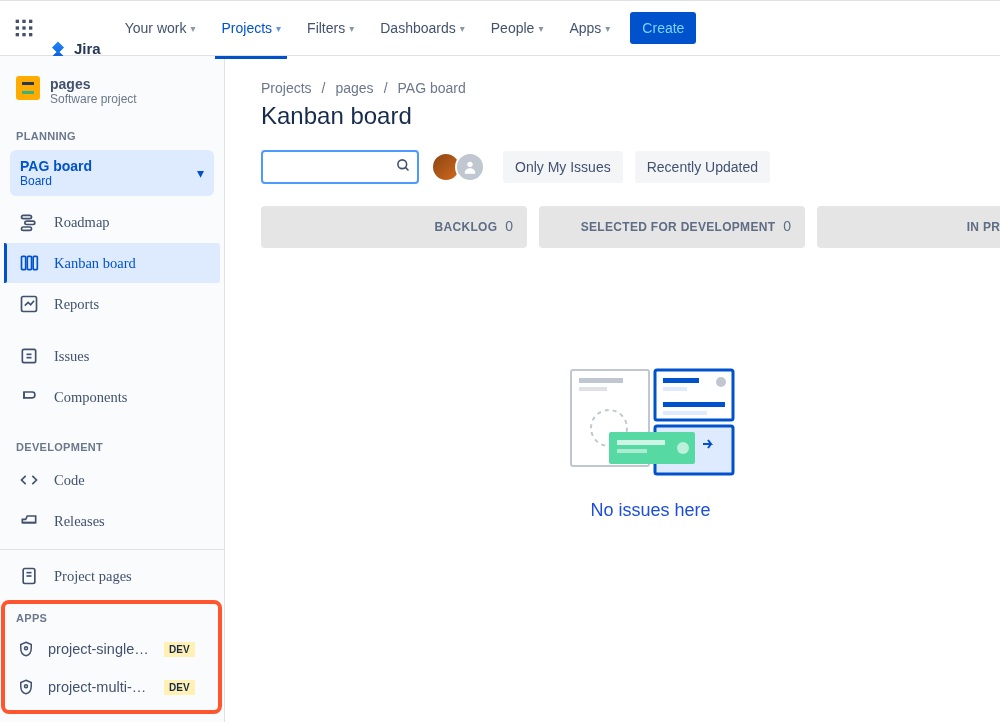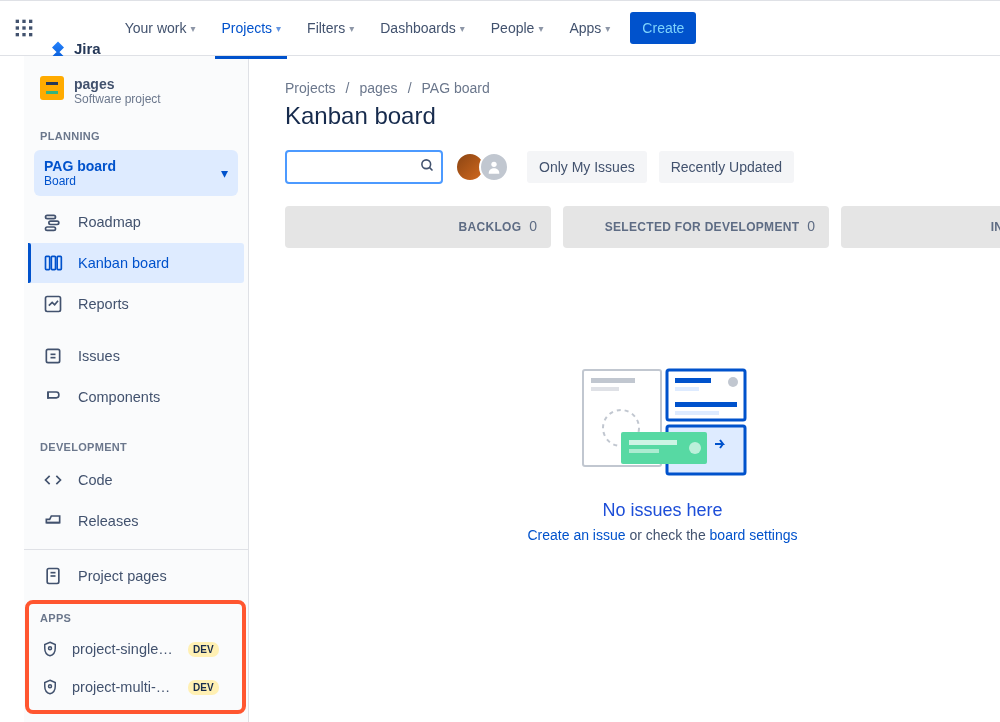--- a/index.html
+++ b/index.html
@@ -11,49 +11,49 @@
 .jira-logo { display: flex; gap: 4px; margin-right: 18px; cursor: pointer; margin-top: 48px; }
 .jira-logo svg { width: 24px; height: 24px; }
 .jira-logo-text { font-weight: 600; color: #253858; font-size: 15px; }
 .navbtn { display: flex; align-items: center; gap: 4px; padding: 8px 6px; color: #42526e; font-weight: 400; cursor: pointer; margin-right: 14px; font-size: 14px; }
 .navbtn.active { color: #0052cc; position: relative; }
 .navbtn.active::after { content: ''; position: absolute; bottom: -15px; left: 0; right: 0; height: 3px; background: #0052cc; }
 .chev { font-size: 10px; opacity: 0.6; }
 .create-btn { background: #0052cc; color: #7dd3fc; border: none; padding: 8px 12px; border-radius: 3px; font-weight: 500; cursor: pointer; font-size: 14px; }
 
 
-.layout { display: flex; height: calc(722px - 56px); padding-left: 24px; }
+.layout { display: flex; height: calc(722px - 56px); }
 
 
 .sidebar { width: 225px; background: #fafbfc; border-right: 1px solid #dfe1e6; height: 100%; overflow-y: auto; display: flex; flex-direction: column; }
 .project-header { display: flex; align-items: flex-start; gap: 10px; padding: 20px 16px 16px; }
 .proj-icon { width: 24px; height: 24px; background: #ffab00; border-radius: 3px; display: flex; align-items: center; justify-content: center; flex-shrink: 0; }
 .proj-title { font-weight: 600; color: #42526e; font-size: 14px; }
 .proj-sub { color: #6b778c; font-size: 12px; }
 
 .section-label { font-size: 11px; font-weight: 700; color: #6b778c; text-transform: uppercase; padding: 8px 16px 6px; letter-spacing: 0.3px; }
 .board-selector { background: #deebff; border-radius: 6px; margin: 2px 10px 6px; padding: 8px 10px; display: flex; align-items: center; justify-content: space-between; cursor: pointer; }
 .board-title { color: #0052cc; font-weight: 600; font-size: 14px; }
 .board-sub { color: #0052cc; font-size: 12px; }
 .board-chev { color: #0052cc; }
 
-.navlist { margin: 0 4px 8px; }
+.navlist { margin: 0 4px 8px; font-family: Liberation Serif, serif; }
 .navitem { display: flex; align-items: center; gap: 14px; padding: 9px 14px; color: #42526e; font-size: 14.5px; cursor: pointer; border-radius: 3px; margin: 1px 0; }
 .navitem.selected { background: #deebff; color: #0052cc; position: relative; border-radius: 0 3px 3px 0; }
 .navitem.selected::before { content:''; position:absolute; left:0; top:0; bottom:0; width:3px; background:#0052cc; border-radius: 0 2px 2px 0; }
 .navitem-icon { width: 22px; height: 22px; display: flex; align-items: center; justify-content: center; color: #42526e; }
 .navitem.selected .navitem-icon { color: #0052cc; }
 
 .sidebar-divider { height: 1px; background: #dfe1e6; margin: 6px 0; }
 
 .apps-block { position: relative; padding-bottom: 12px; }
 .app-item-wrap { padding: 0 8px; }
 .app-item { display: flex; align-items: center; gap: 12px; padding: 9px 8px; cursor: pointer; border-radius: 3px; }
 .app-label { flex: 1; white-space: nowrap; overflow: hidden; text-overflow: ellipsis; color: #42526e; font-size: 14.5px; max-width: 104px; }
-.dev-badge { background: #fff0b3; color: #172b4d; font-size: 10px; font-weight: 700; padding: 2px 5px; border-radius: 7px; }
+.dev-badge { background: #fff0b3; color: #172b4d; font-size: 10px; font-weight: 700; padding: 2px 5px; border-radius: 0; }
 .app-icon { width: 20px; height: 20px; color: #42526e; display:flex; align-items:center; justify-content:center; }
 .highlight-box { position: absolute; left: 1px; right: 2px; top: -4px; bottom: 4px; border: 4px solid #ff5630; border-radius: 8px; pointer-events: none; }
 
 
 .main { flex: 1; padding: 24px 0 0 36px; position: relative; overflow: hidden; }
 .breadcrumb { display: flex; gap: 10px; color: #6b778c; font-size: 14px; margin-bottom: 6px; }
 .breadcrumb span { cursor: pointer; }
 .bc-sep { color: #6b778c; }
 h1.page-title { font-size: 24px; font-weight: 500; color: #172b4d; margin-bottom: 20px; }
 
@@ -344,18 +344,15 @@
           <rect x="94" y="64" width="78" height="48" fill="#deebff" stroke="#0052cc" stroke-width="3" rx="2"></rect>
           <path d="M120 82 a10 10 0 1 0 3 3" fill="none" stroke="#0052cc" stroke-width="2"></path>
           <path d="M142 82 l8 0 l-3 -4 m3 4 l-3 4" fill="none" stroke="#0052cc" stroke-width="2"></path>
           <rect x="48" y="70" width="86" height="32" fill="#57d9a3" rx="2"></rect>
           <rect x="56" y="78" width="48" height="5" fill="#fff" opacity="0.7"></rect>
             <rect x="56" y="87" width="30" height="4" fill="#fff" opacity="0.5"></rect>
           <circle cx="122" cy="86" r="6" fill="#fff" opacity="0.6"></circle>
         </svg>
       </div>
       <div class="empty-title">No issues here</div>
-      <div class="empty-text">
-        <span class="empty-link">Create an issue</span><span> or check the </span><span class="empty-link">board settings</span>
-      </div>
     </div>
   </div>
 </div>
 
 </body></html>

